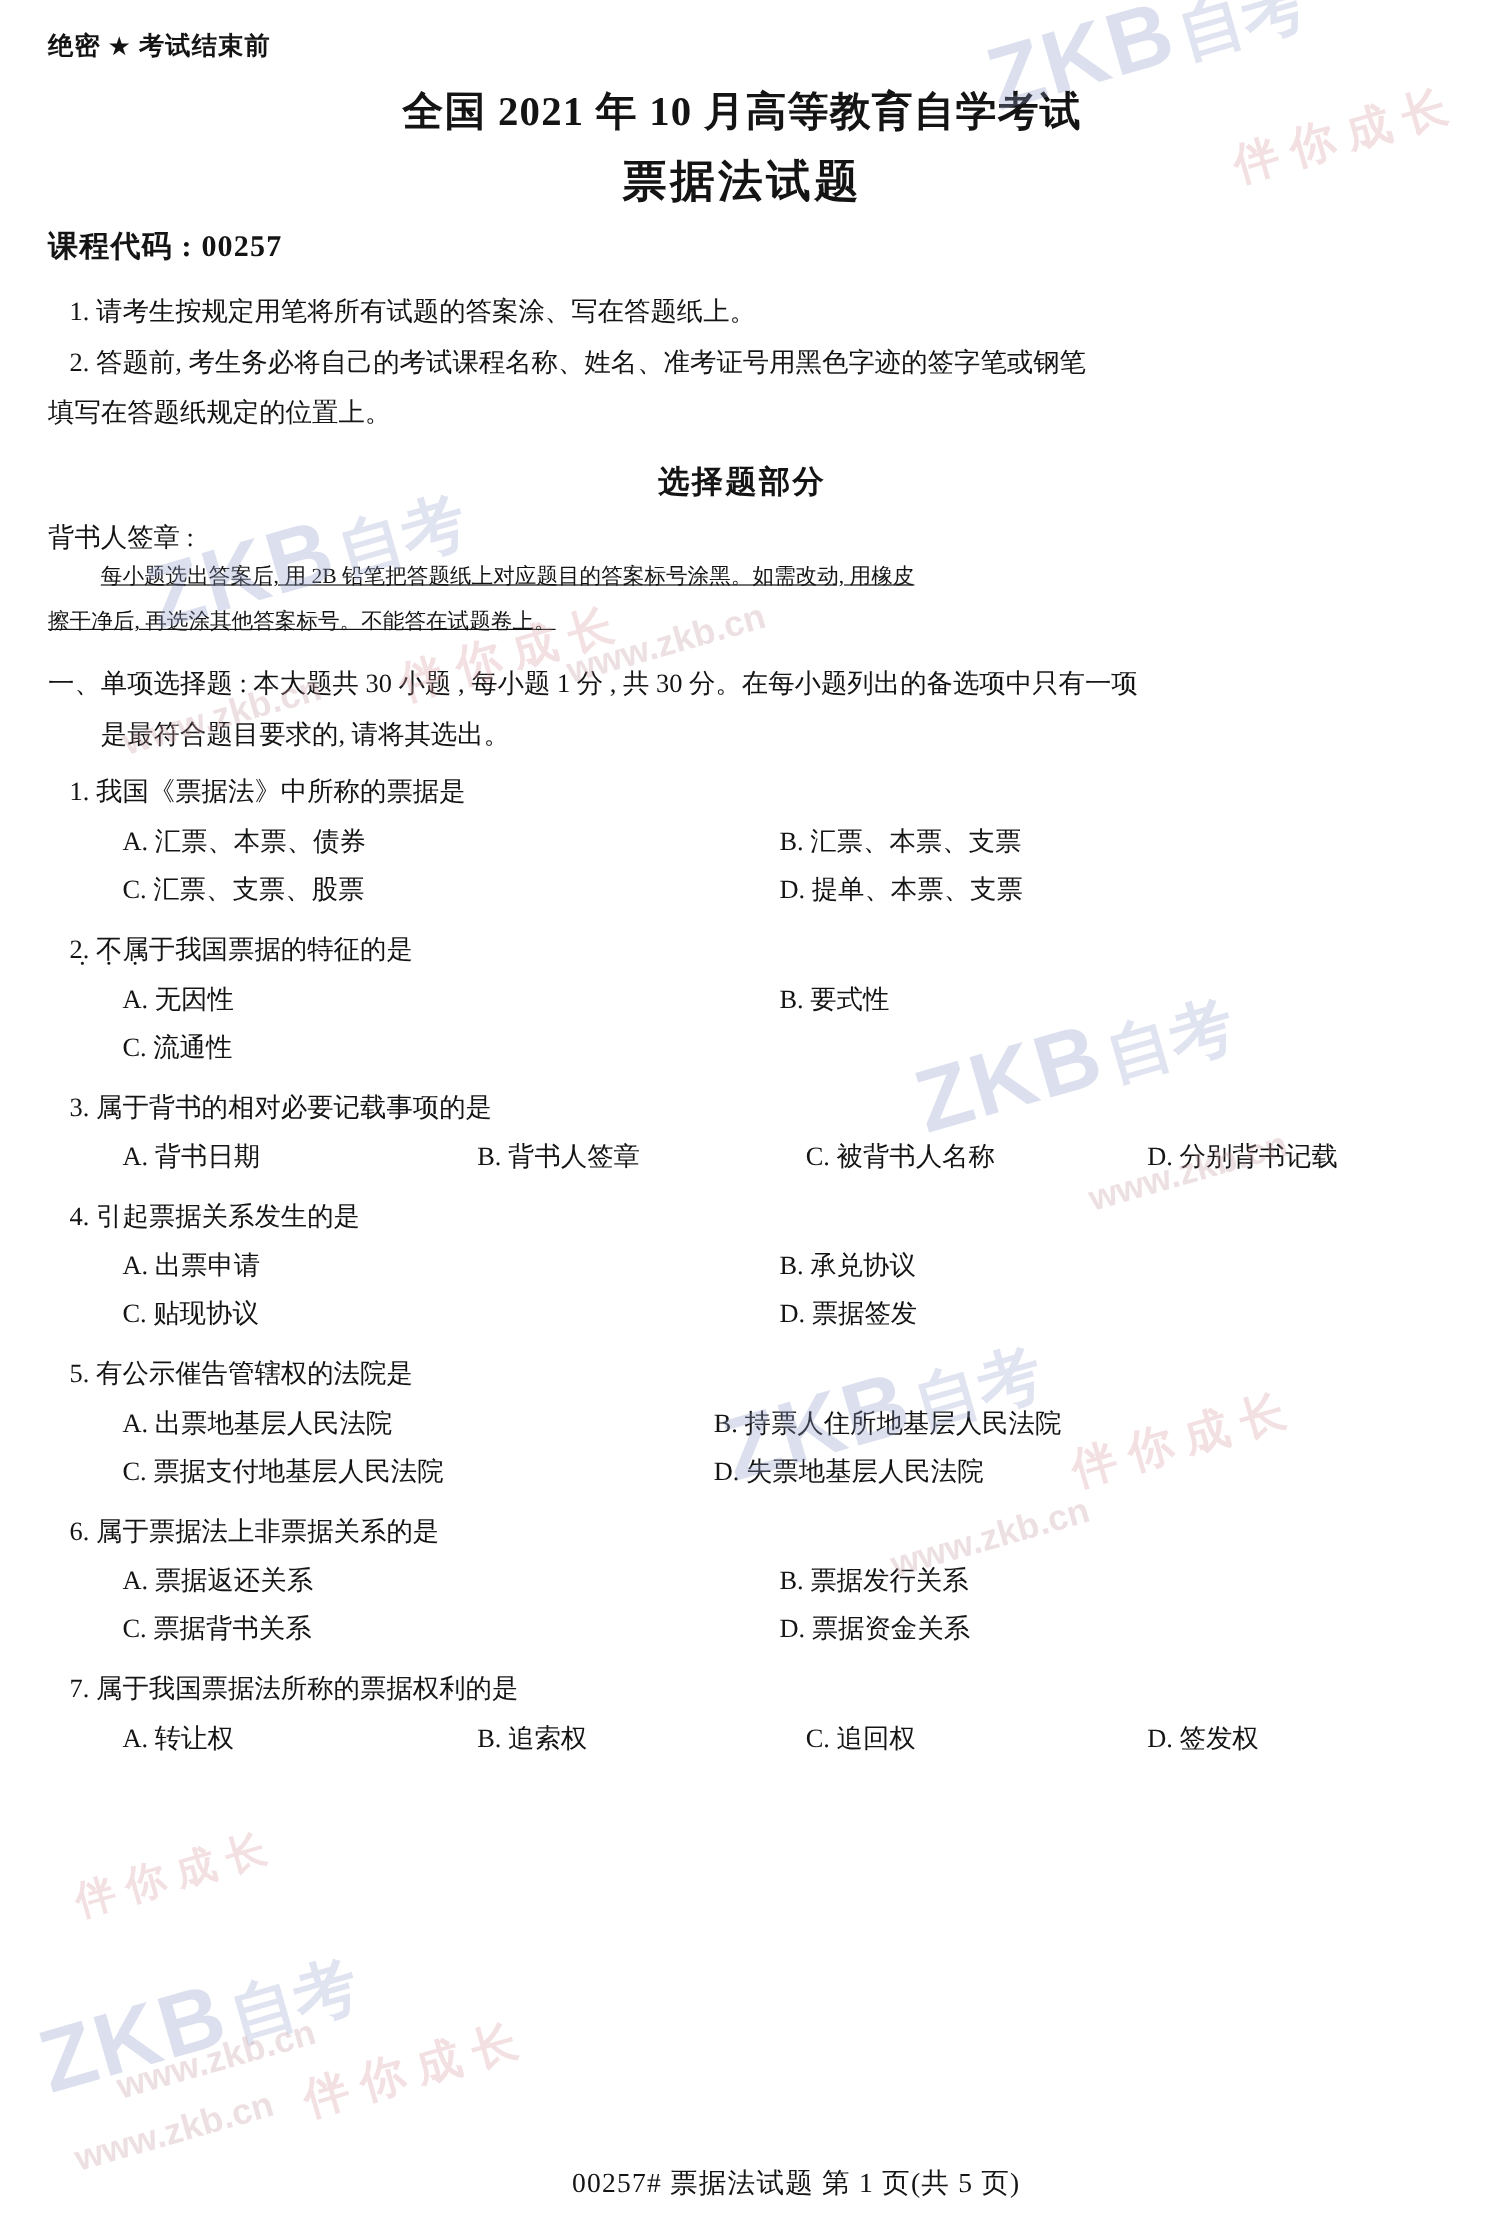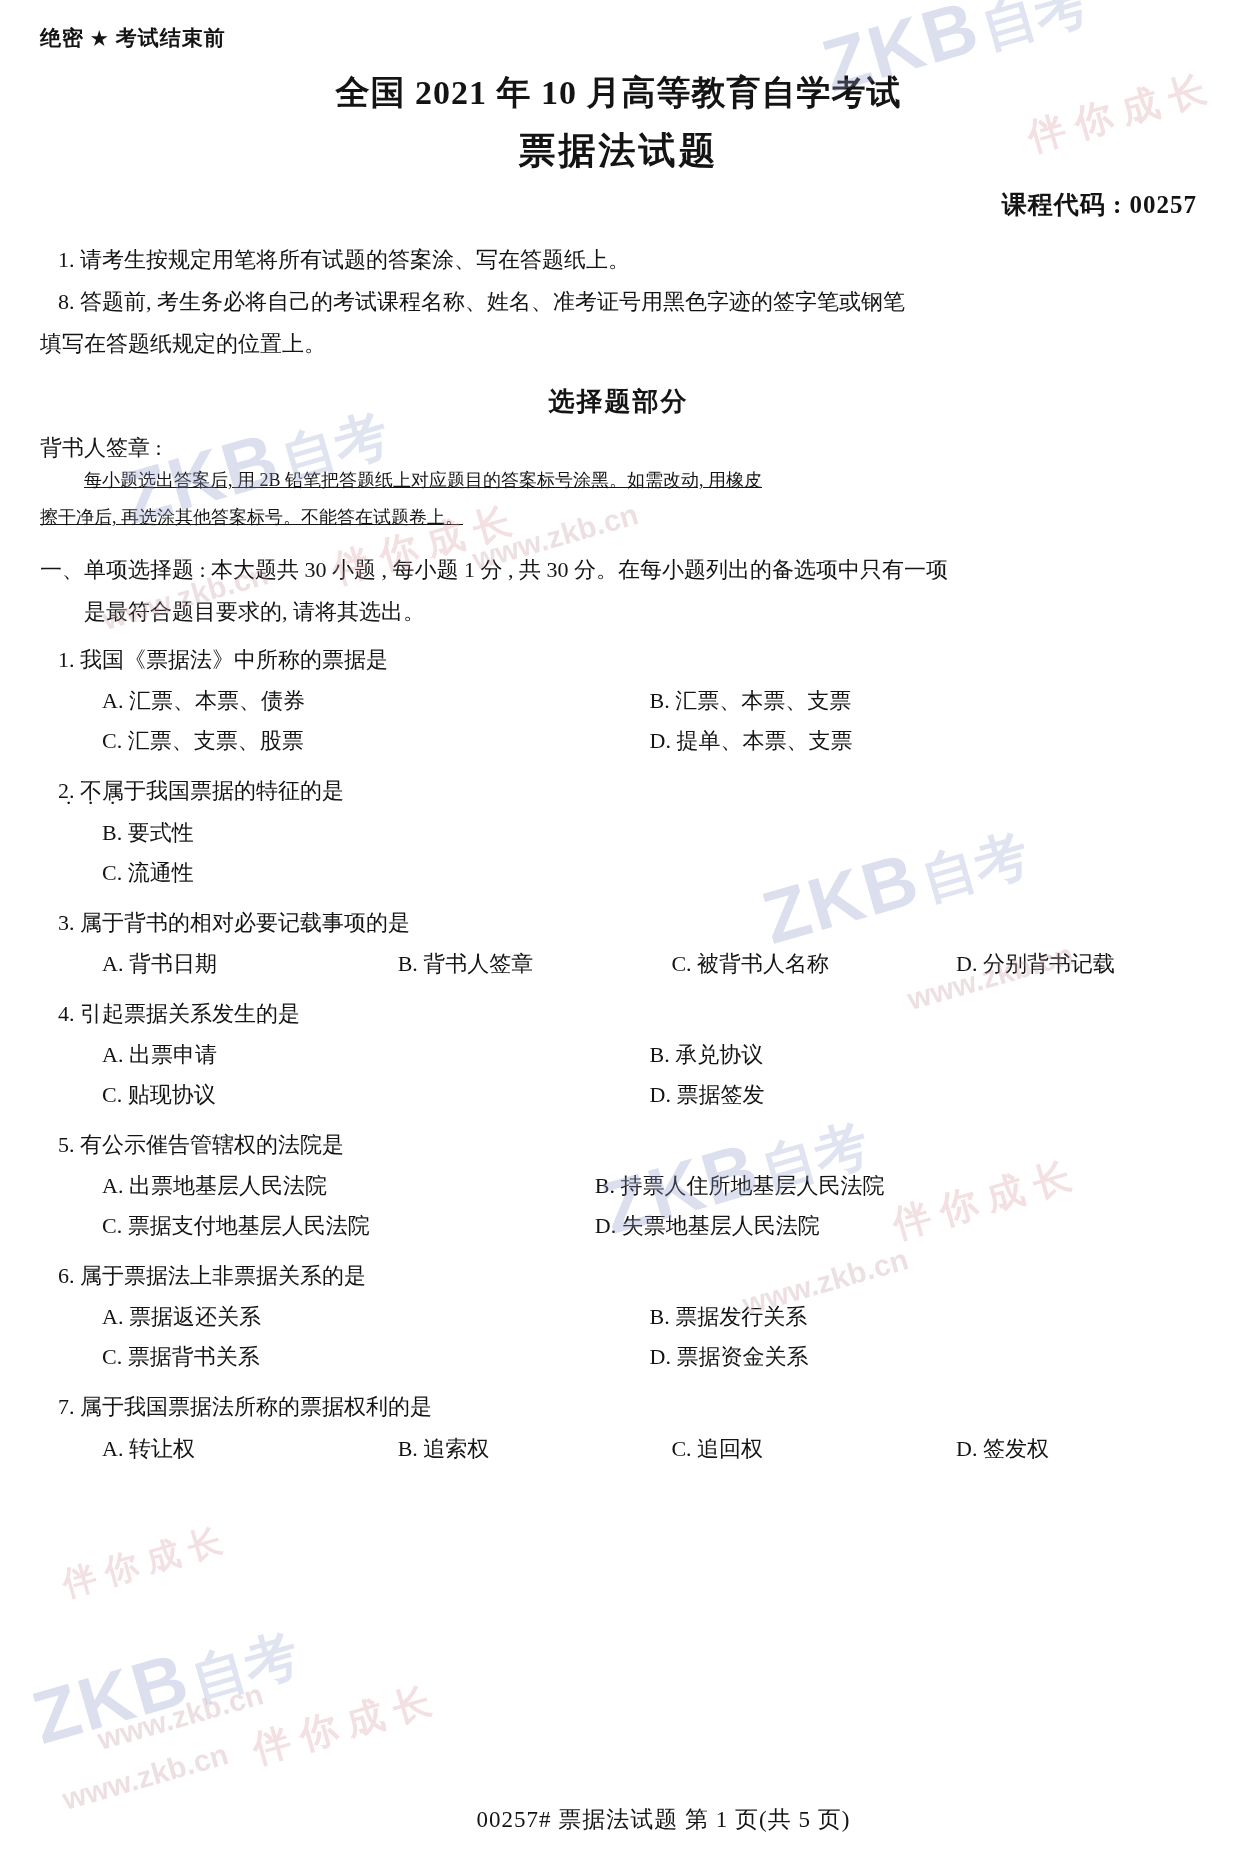--- a/index.html
+++ b/index.html
@@ -73,21 +73,21 @@
     margin: 6px 0 10px 0;
   }
   .title-sub {
     text-align: center;
     font-size: 37px;
     font-weight: bold;
     letter-spacing: 3px;
     margin: 6px 0 12px 0;
   }
   .title-code {
-    text-align: right;
+    text-align: left;
     font-size: 25px;
     font-weight: bold;
     letter-spacing: 1px;
     margin: 0 0 20px 0;
   }
 
   .notice-p {
     font-size: 22px;
     line-height: 1.72;
     margin: 0 0 4px 0;
@@ -227,21 +227,21 @@
     <span>绝密</span>
     <span class="star">★</span>
     <span>考试结束前</span>
   </div>
 
   <div class="title-main">全国 2021 年 10 月高等教育自学考试</div>
   <div class="title-sub">票据法试题</div>
   <div class="title-code">课程代码 : 00257</div>
 
   <div class="notice-p indent">1. 请考生按规定用笔将所有试题的答案涂、写在答题纸上。</div>
-  <div class="notice-p indent">8. 答题前, 考生务必将自己的考试课程名称、姓名、准考证号用黑色字迹的签字笔或钢笔</div>
+  <div class="notice-p indent">2. 答题前, 考生务必将自己的考试课程名称、姓名、准考证号用黑色字迹的签字笔或钢笔</div>
   <div class="notice-p cont">填写在答题纸规定的位置上。</div>
 
   <div class="section-title">选择题部分</div>
 
   <div class="attention-label">背书人签章 :</div>
   <div class="attention-body first">每小题选出答案后, 用 2B 铅笔把答题纸上对应题目的答案标号涂黑。如需改动, 用橡皮</div>
   <div class="attention-body">擦干净后, 再选涂其他答案标号。不能答在试题卷上。</div>
 
   <div class="bigq">一、单项选择题 : 本大题共 30 小题 , 每小题 1 分 , 共 30 分。在每小题列出的备选项中只有一项</div>
   <div class="bigq-cont">是最符合题目要求的, 请将其选出。</div>
@@ -263,20 +263,21 @@
     </div>
   </div>
 
   <div class="q">
     <div class="q-stem">
       <span>2.</span>
       <span class="dot-mark">不</span><span class="dot-mark">属</span><span class="dot-mark">于</span><span>我国票据的特征的是</span>
     </div>
     <div class="opts">
       <div class="opt-row two">
+        <div>A. 无因性</div>
         <div>B. 要式性</div>
       </div>
       <div class="opt-row two">
         <div>C. 流通性</div>
       </div>
     </div>
   </div>
 
   <div class="q">
     <div class="q-stem">

